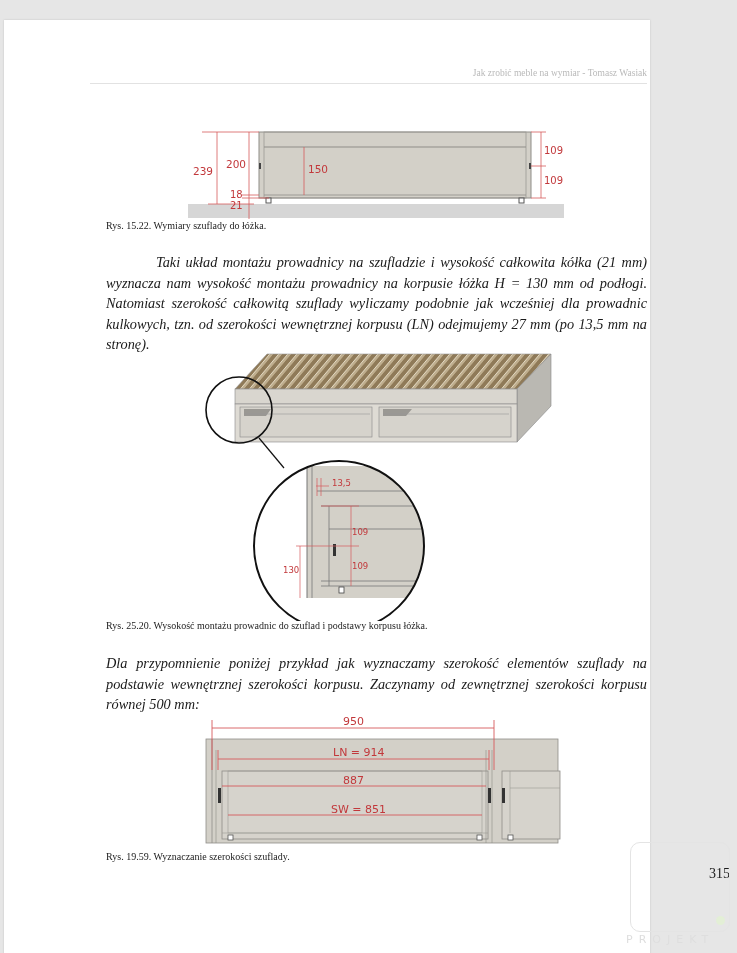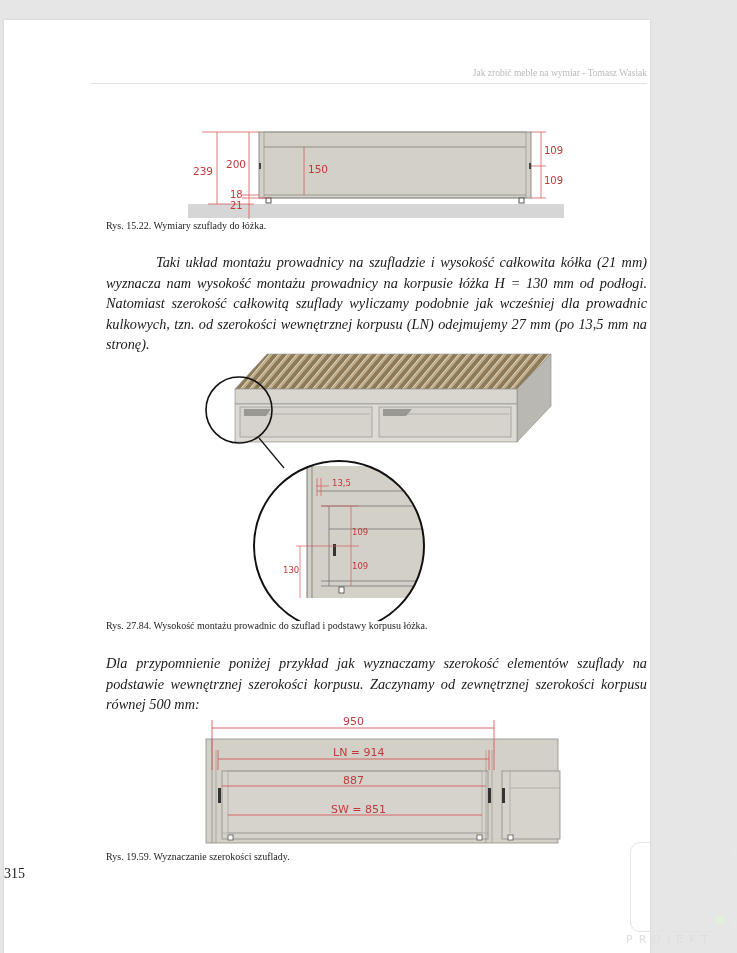--- a/index.html
+++ b/index.html
@@ -36,21 +36,21 @@
     .para {
       position: absolute; left: 102px; width: 541px;
       font-size: 14.3px; line-height: 20.5px;
       text-align: justify;
       color: #1a1a1a;
       font-style: italic;
     }
     .indent { text-indent: 50px; }
     .page-number {
       position: absolute; left: 0; width: 726px; top: 846px;
-      text-align: left; font-size: 14px;
+      text-align: right; font-size: 14px;
     }
     .dim { font-family: "DejaVu Sans", "Liberation Sans", sans-serif; fill: #c2383b; }
     .logo {
       position: absolute; left: 624px; top: 838px; width: 108px; height: 112px;
     }
     .logo-box {
       position: absolute; left: 6px; top: 4px; width: 98px; height: 88px;
       border: 1.5px solid #e4e4e4; border-radius: 10px;
     }
     .logo-text {
@@ -171,21 +171,21 @@
           <line x1="101" y1="200" x2="101" y2="252"></line>
         </g>
         <text class="dim" x="133" y="140" font-size="8.5">13,5</text>
         <text class="dim" x="153" y="189" font-size="8.5">109</text>
         <text class="dim" x="153" y="223" font-size="8.5">109</text>
         <text class="dim" x="84" y="227" font-size="8.5">130</text>
       </g>
       <circle cx="140" cy="200" r="85" fill="none" stroke="#111" stroke-width="2"></circle>
     </svg>
   </div>
-  <div class="caption" style="top:600px;">Rys. 27.84. Wysokość montażu prowadnic do szuflad i podstawy korpusu łóżka.</div>
+  <div class="caption" style="top:600px;">Rys. 25.20. Wysokość montażu prowadnic do szuflad i podstawy korpusu łóżka.</div>
 
   <div class="para" style="top:633px;">Dla przypomnienie poniżej przykład jak wyznaczamy szerokość elementów szuflady na podstawie wewnętrznej szerokości korpusu. Zaczynamy od zewnętrznej szerokości korpusu równej 500 mm:</div>
 
   <div class="fig" style="left:198px; top:690px;">
     <svg width="360" height="135" viewBox="0 0 360 135">
       <rect x="4" y="29" width="352" height="104" fill="#d3d0c8" stroke="#8f8d88" stroke-width="0.8"></rect>
       <line x1="10" y1="29" x2="10" y2="133" stroke="#8f8d88" stroke-width="0.8"></line>
       <line x1="14" y1="40" x2="14" y2="133" stroke="#8f8d88" stroke-width="0.6"></line>
       <rect x="20" y="61" width="266" height="68" fill="#d6d3cc" stroke="#8f8d88" stroke-width="0.8"></rect>
       <rect x="26" y="61" width="254" height="62" fill="none" stroke="#9c9a94" stroke-width="0.6"></rect>

